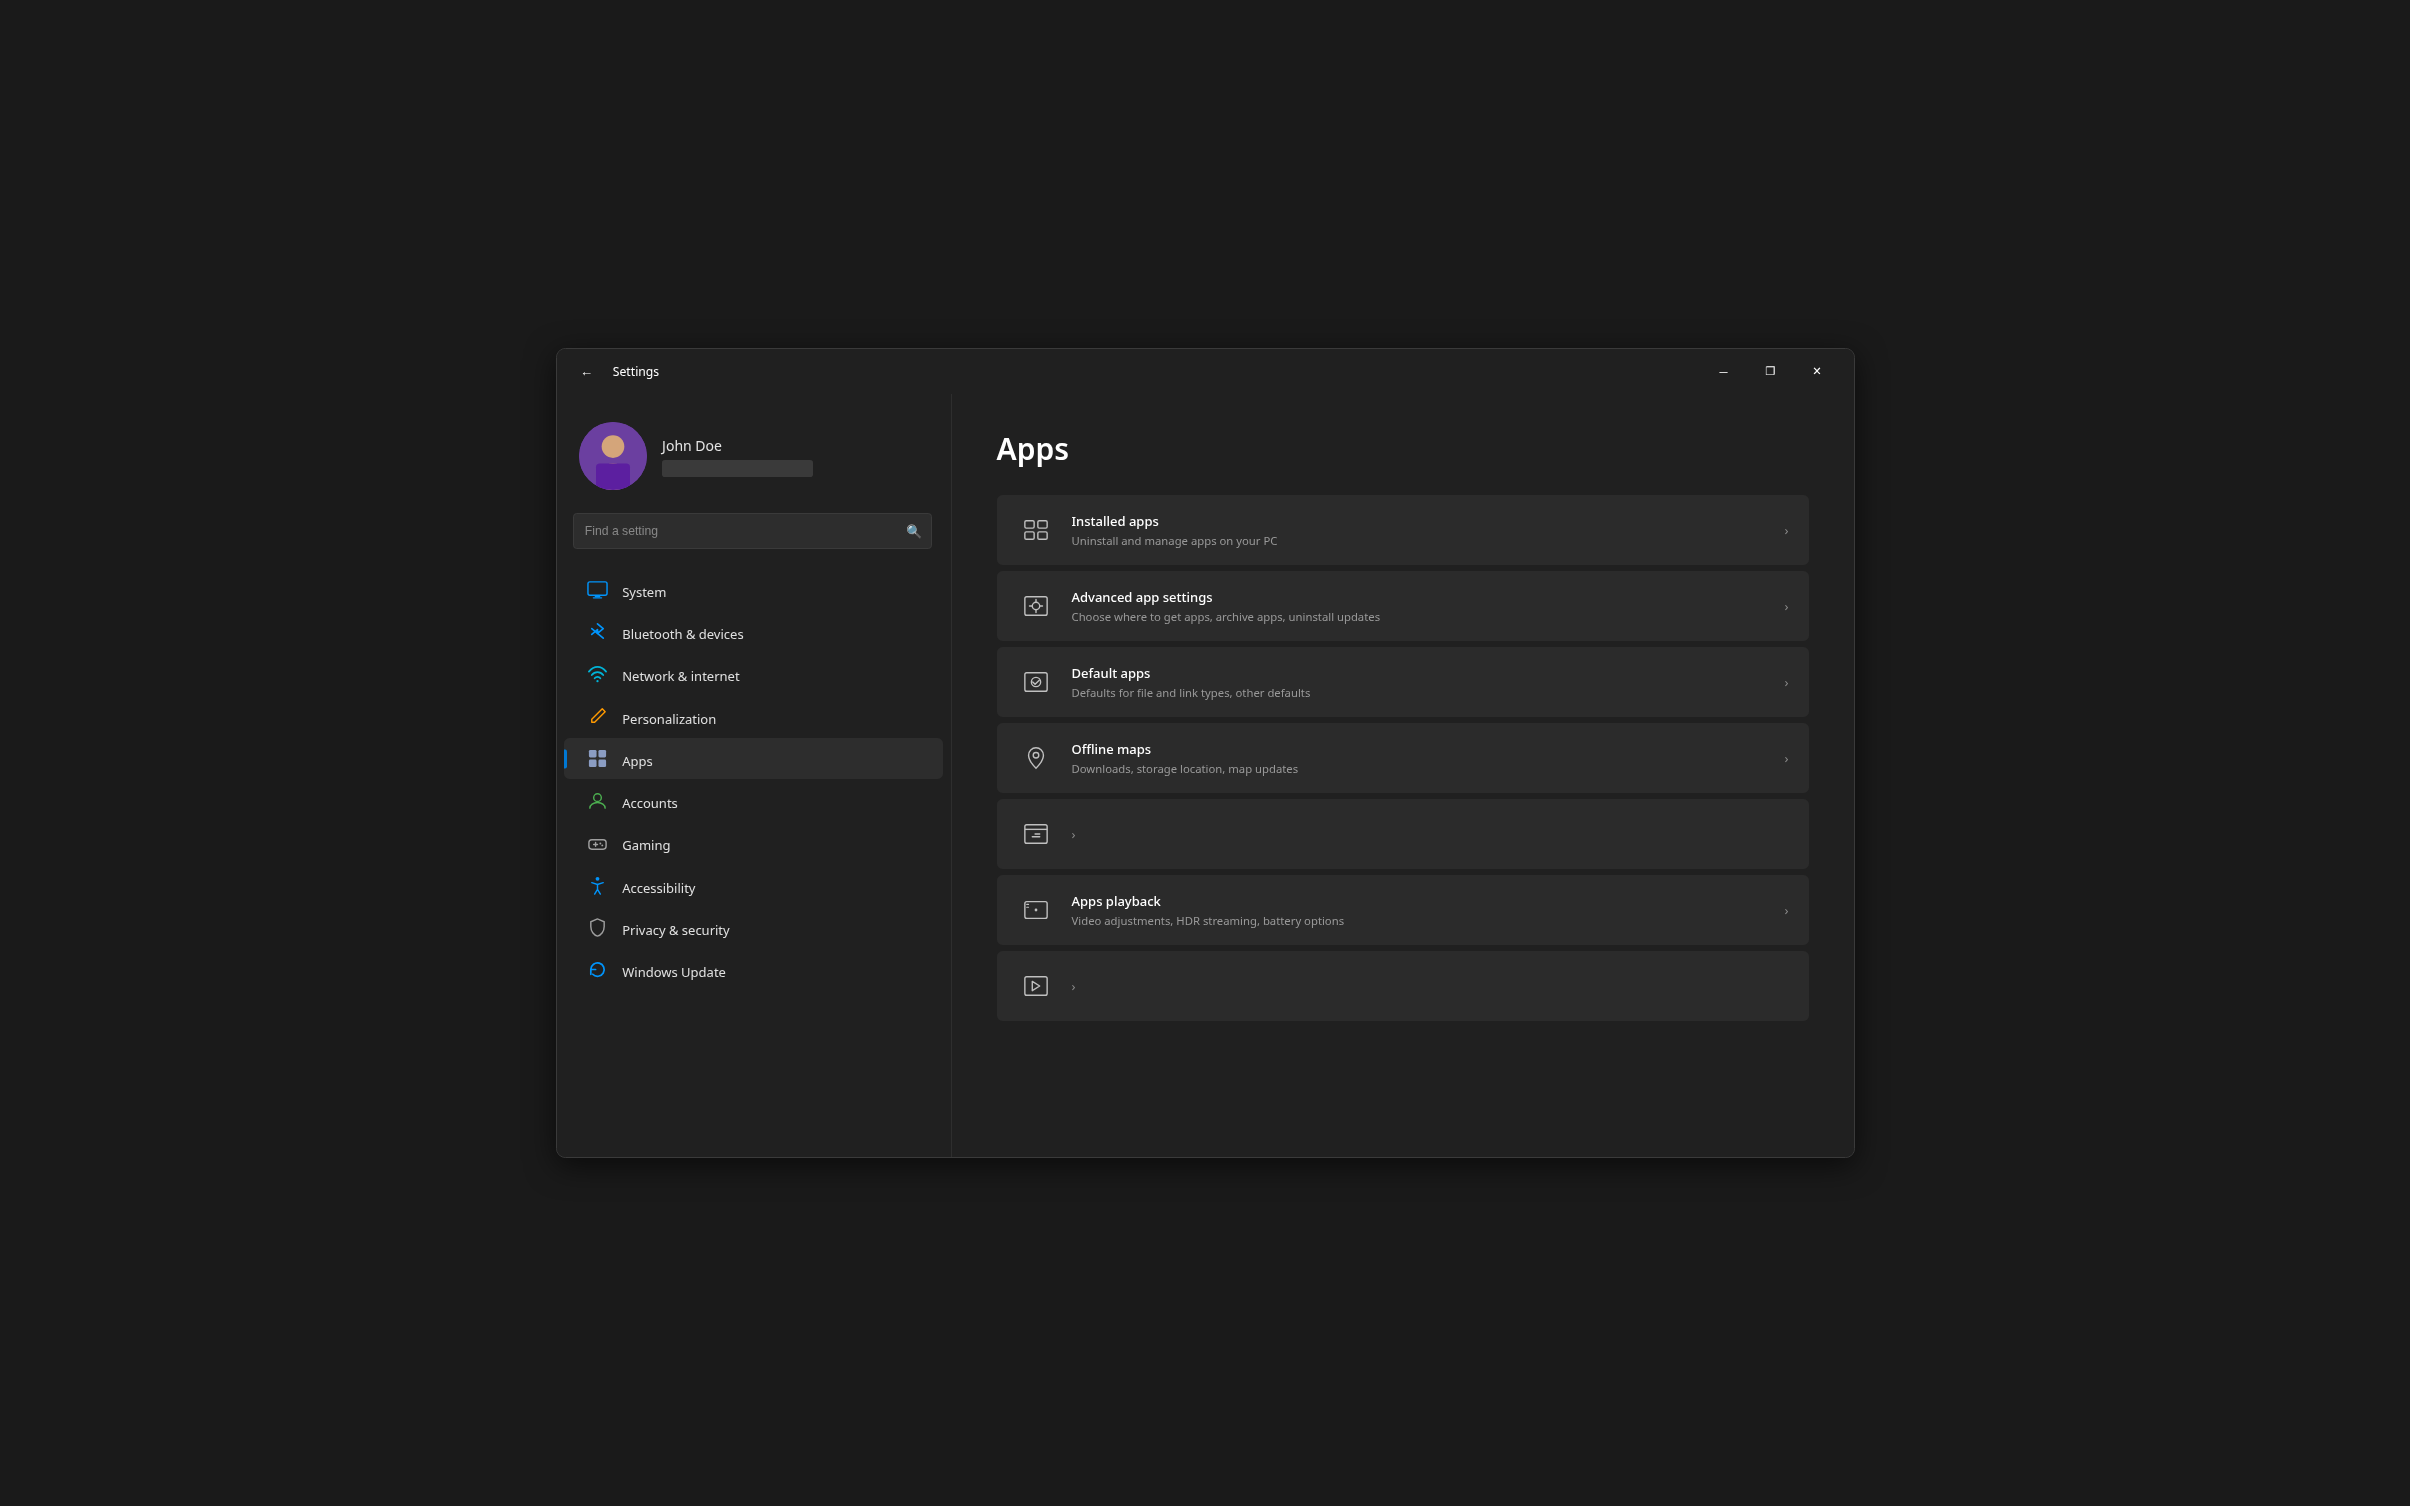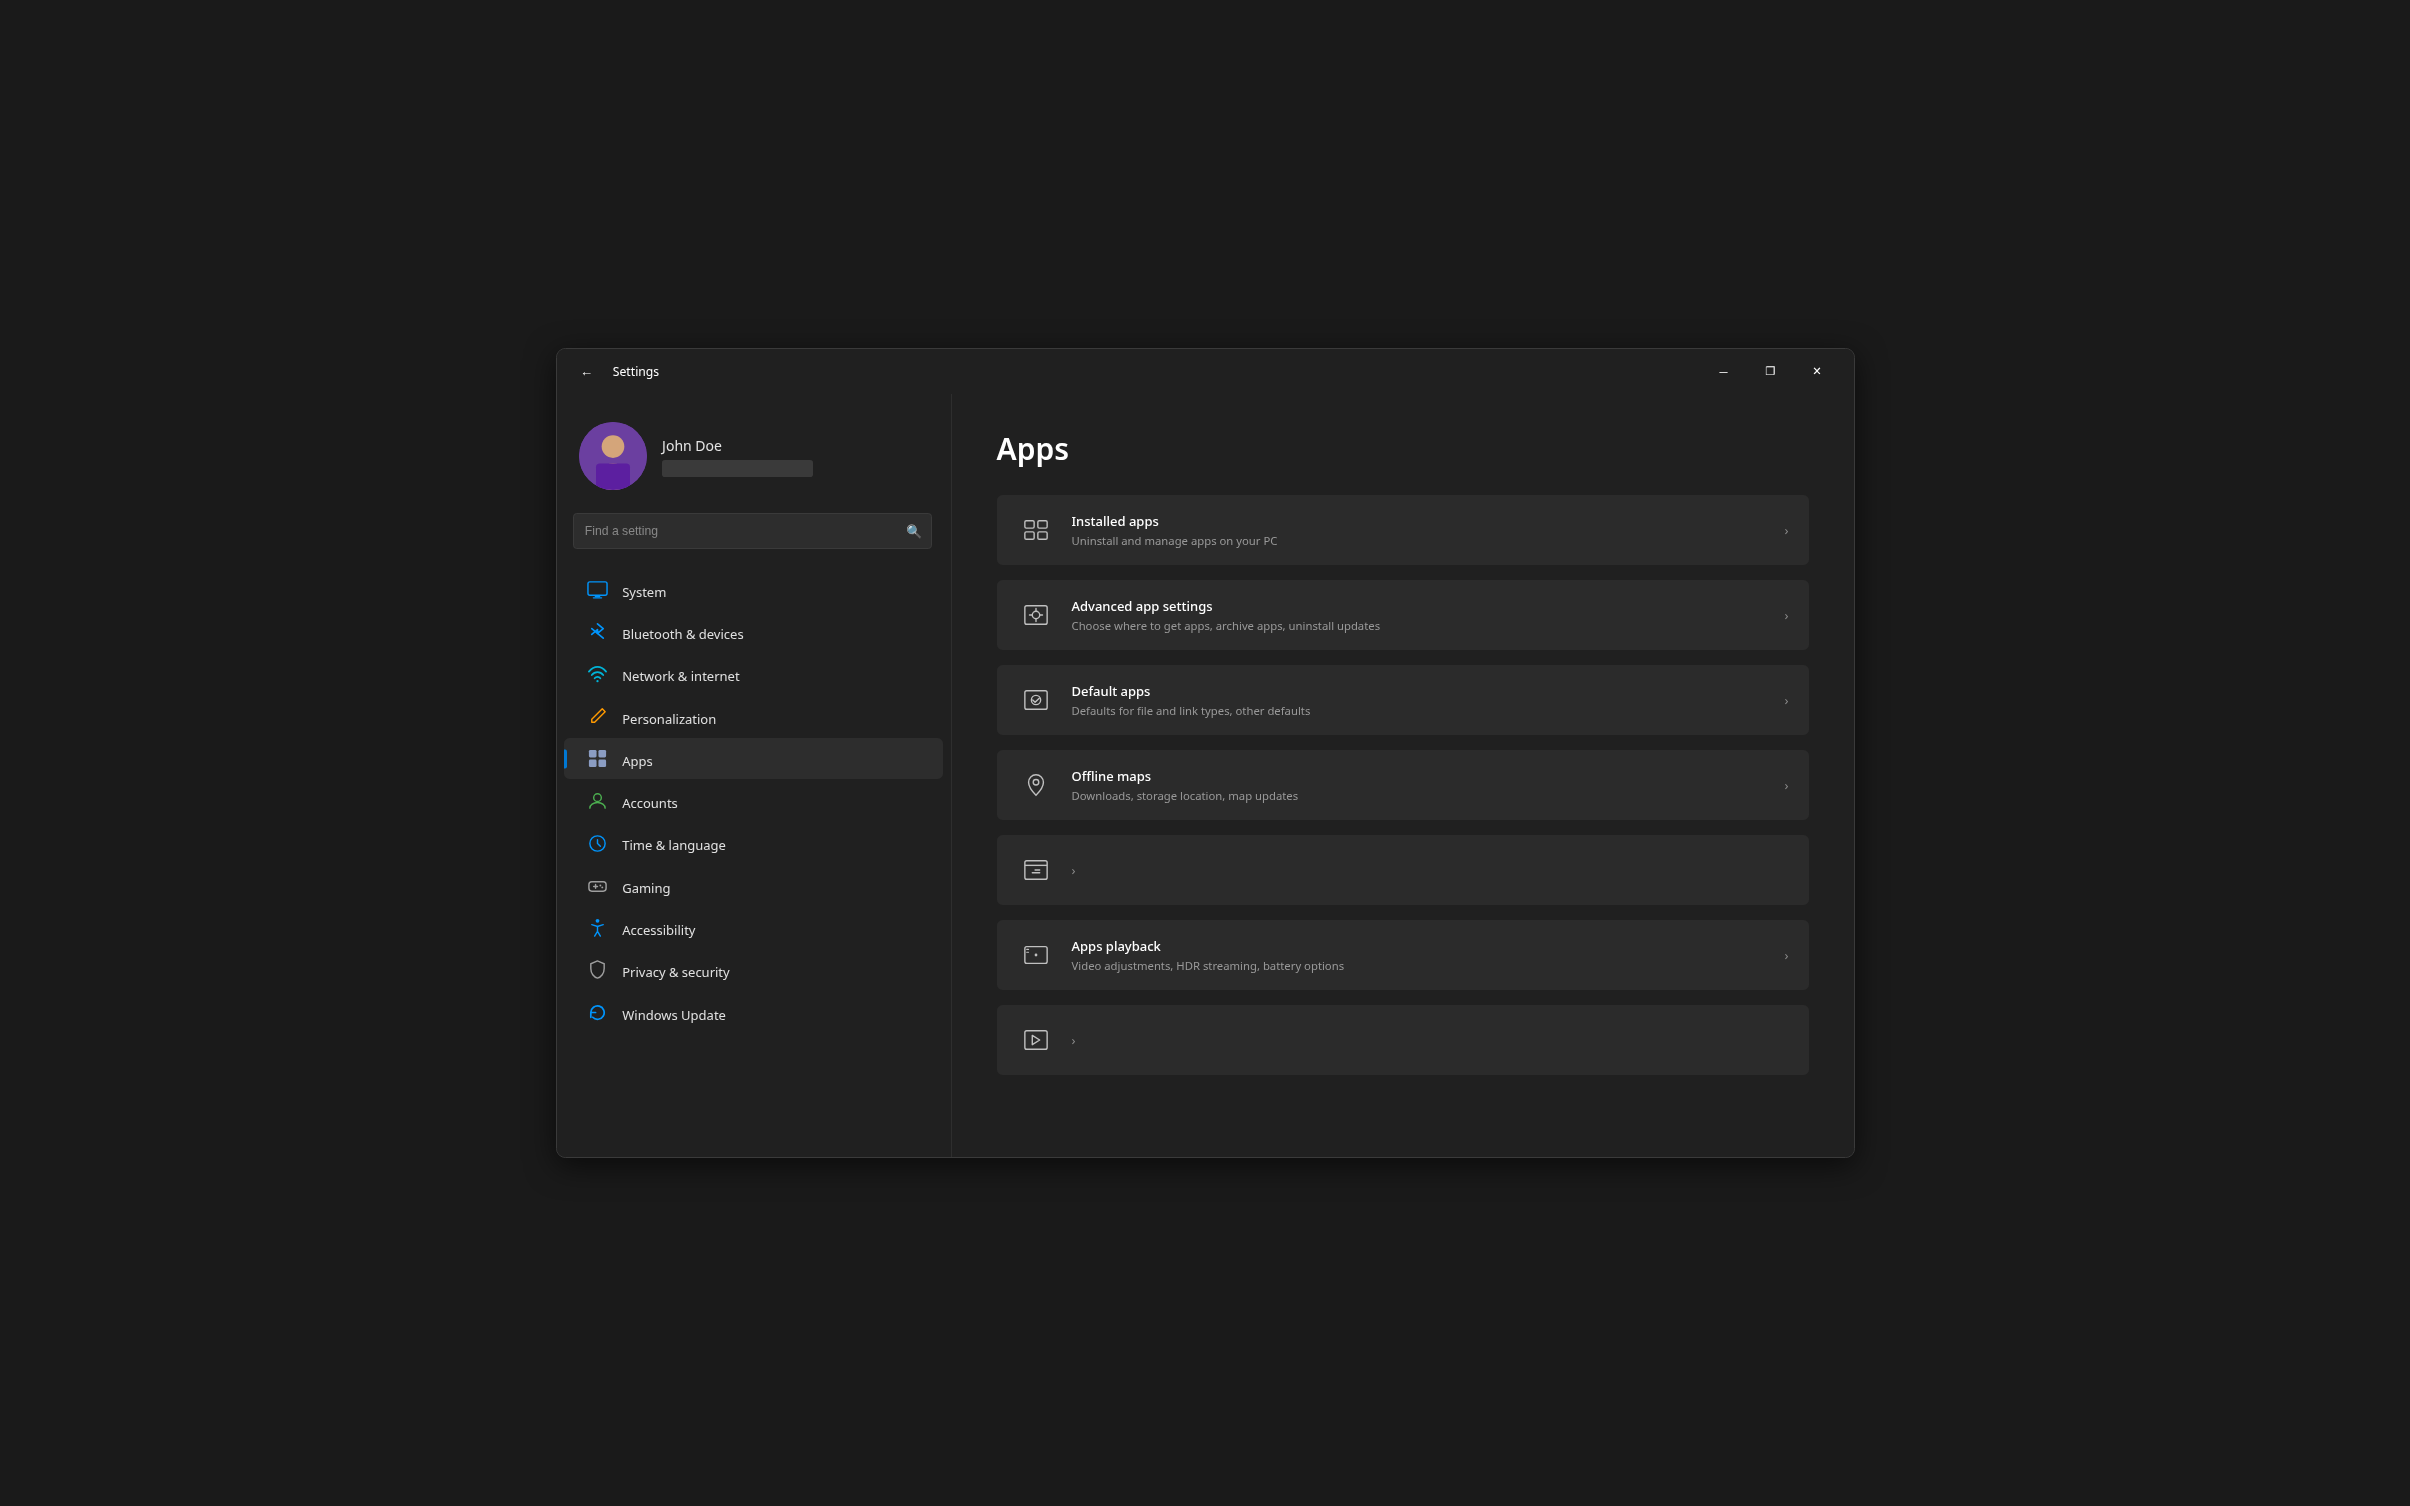--- a/index.html
+++ b/index.html
@@ -180,21 +180,21 @@
     }
     .main-content::-webkit-scrollbar { width: 7.5px; }
     .main-content::-webkit-scrollbar-track { background: transparent; }
     .main-content::-webkit-scrollbar-thumb { background: #555; border-radius: 3.8px; }
     .page-title {
       color: #ffffff;
       font-size: 30px;
       font-weight: 600;
       margin-bottom: 26px;
     }
-    .settings-list { display: flex; flex-direction: column; gap: 15px; }
+    .settings-list { display: flex; flex-direction: column; gap: 6px; }
     .setting-item {
       display: flex;
       align-items: center;
       background: #2b2b2b;
       border-radius: 5.6px;
       padding: 15px 19px;
       cursor: pointer;
       gap: 17px;
       border: 0.9px solid transparent;
     }
@@ -309,29 +309,20 @@
             <svg width="21" height="21" viewBox="0 0 22 22" fill="none">
                 <circle cx="11" cy="8" r="4" stroke="#4caf50" stroke-width="1.5" fill="none"></circle>
                 <path d="M3 19c0-3.3 3.6-6 8-6s8 2.7 8 6" stroke="#4caf50" stroke-width="1.5" stroke-linecap="round" fill="none"></path>
               </svg>
           </span>
           <span class="nav-label">Accounts</span>
         </div>
         <div class="nav-item">
           <span class="nav-icon">
             <svg width="21" height="21" viewBox="0 0 22 22" fill="none">
-                <circle cx="11" cy="11" r="8" stroke="#0094fb" stroke-width="1.5" fill="none"></circle>
-                <path d="M11 7v4l3 3" stroke="#0094fb" stroke-width="1.5" stroke-linecap="round"></path>
-              </svg>
-          </span>
-          <span class="nav-label">Time &amp; language</span>
-        </div>
-        <div class="nav-item">
-          <span class="nav-icon">
-            <svg width="21" height="21" viewBox="0 0 22 22" fill="none">
                 <rect x="2" y="7" width="18" height="10" rx="3" stroke="#9e9e9e" stroke-width="1.5" fill="none"></rect>
                 <path d="M7 12H11M9 10V14" stroke="#9e9e9e" stroke-width="1.5" stroke-linecap="round"></path>
                 <circle cx="14" cy="11" r="1" fill="#9e9e9e"></circle>
                 <circle cx="16" cy="13" r="1" fill="#9e9e9e"></circle>
               </svg>
           </span>
           <span class="nav-label">Gaming</span>
         </div>
         <div class="nav-item">
           <span class="nav-icon">

